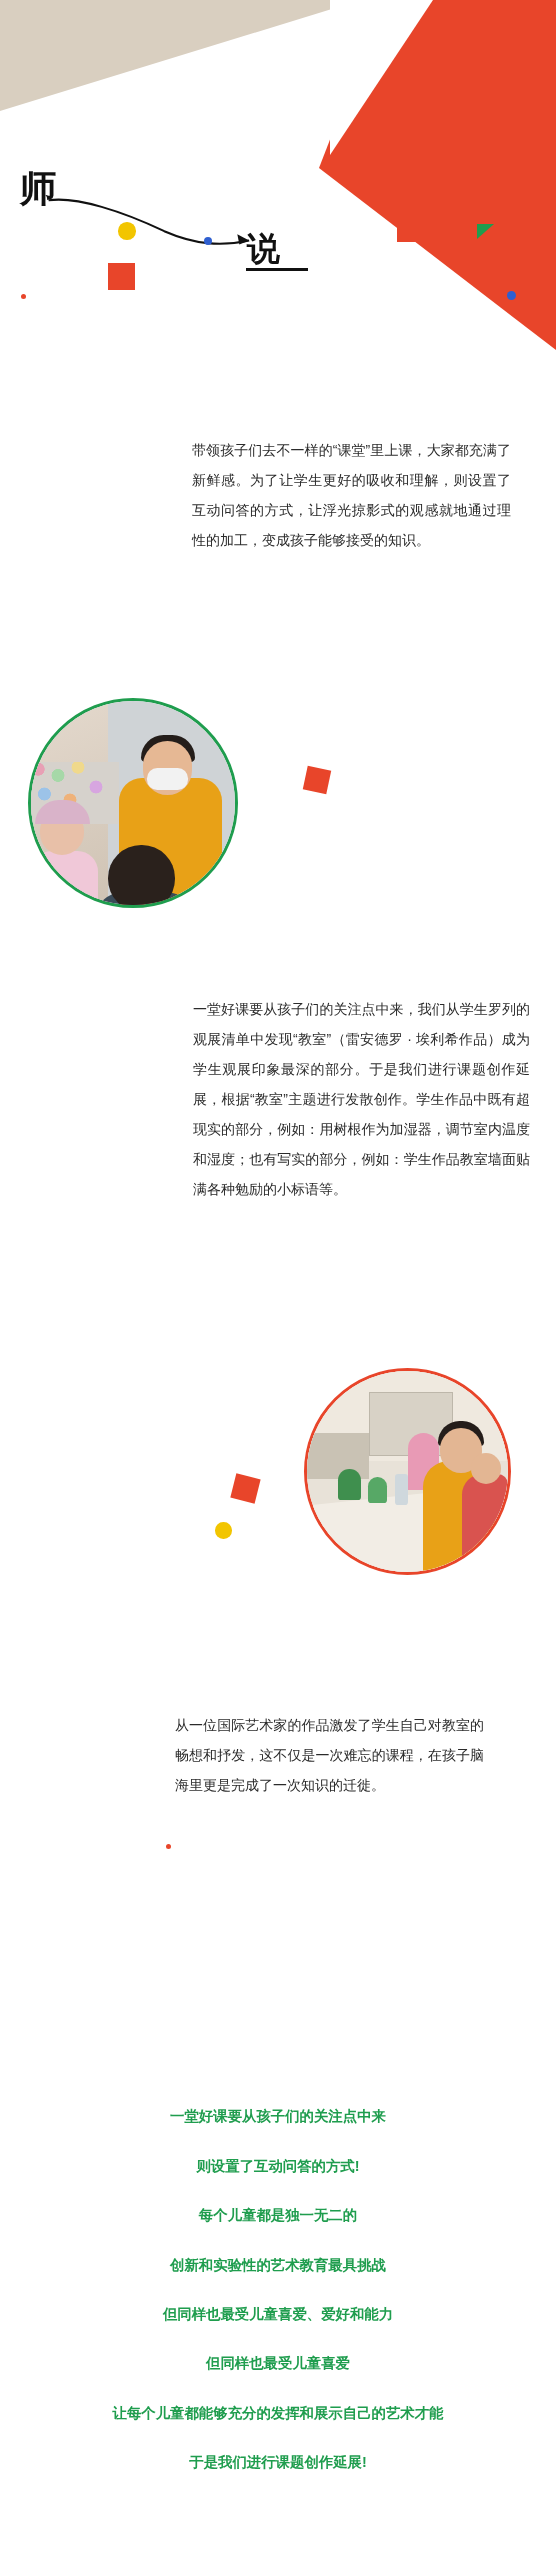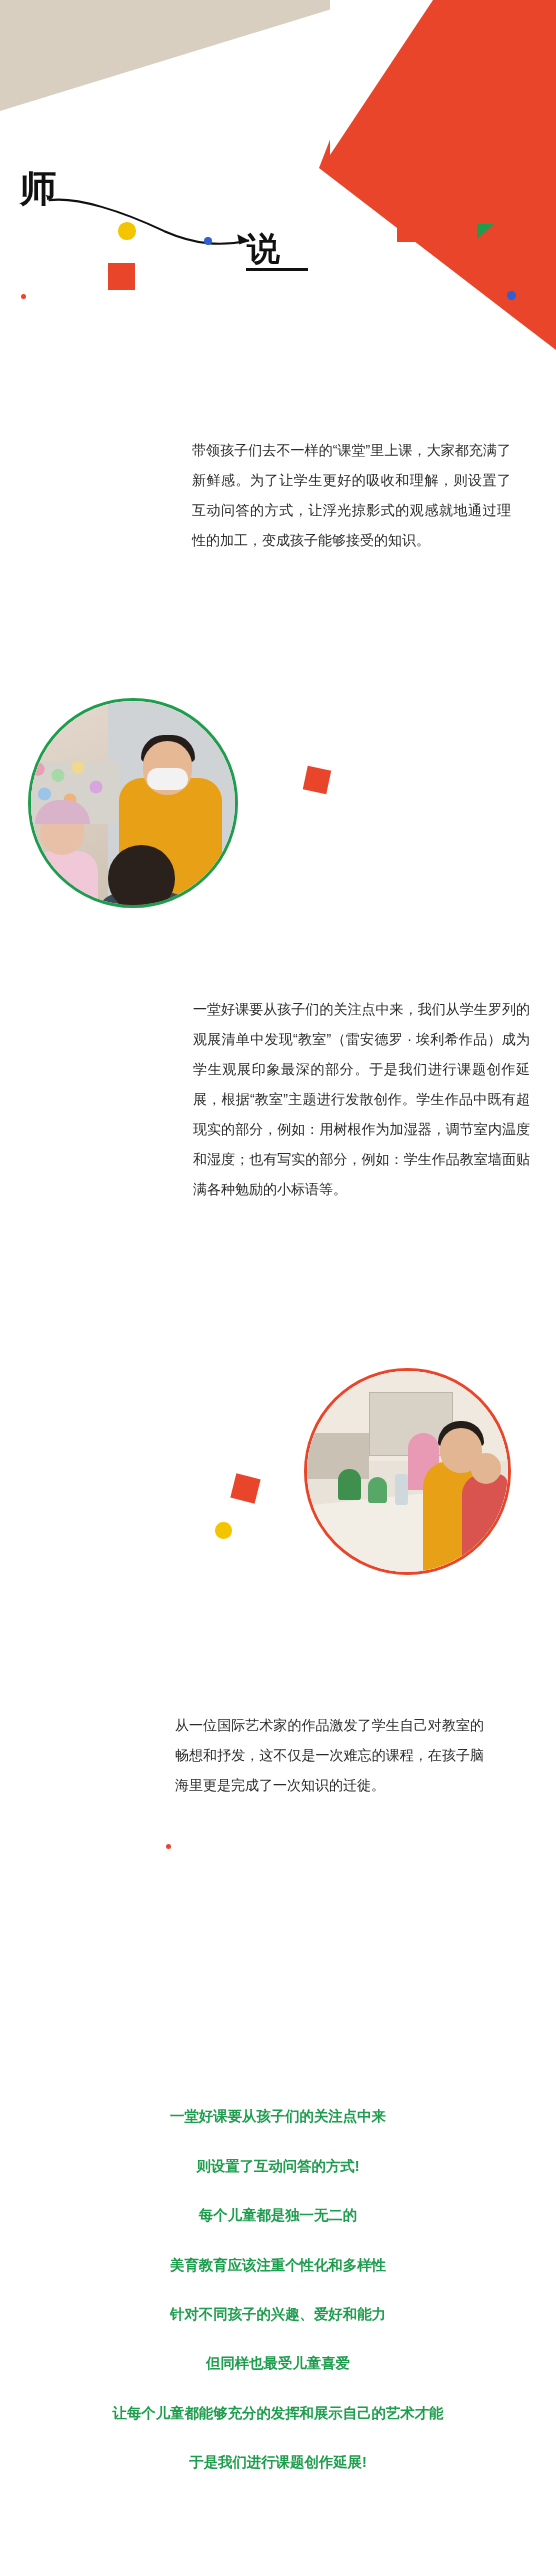--- a/index.html
+++ b/index.html
@@ -346,18 +346,18 @@
 </div>
 <div class="sq-r3"></div>
 <div class="dot-y2"></div>
 
 <div class="para" id="para3">从一位国际艺术家的作品激发了学生自己对教室的畅想和抒发，这不仅是一次难忘的课程，在孩子脑海里更是完成了一次知识的迁徙。</div>
 <div class="dot-r-small2"></div>
 
 <div class="slogan" style="top:2107px">一堂好课要从孩子们的关注点中来</div>
 <div class="slogan" style="top:2157px">则设置了互动问答的方式!</div>
 <div class="slogan" style="top:2206px">每个儿童都是独一无二的</div>
-<div class="slogan" style="top:2256px">美育教育应该注重个性化和多样性</div>
-<div class="slogan" style="top:2305px">针对不同孩子的兴趣、爱好和能力</div>
+<div class="slogan" style="top:2256px">创新和实验性的艺术教育最具挑战</div>
+<div class="slogan" style="top:2305px">但同样也最受儿童喜爱、爱好和能力</div>
 <div class="slogan" style="top:2354px">但同样也最受儿童喜爱</div>
 <div class="slogan" style="top:2404px">让每个儿童都能够充分的发挥和展示自己的艺术才能</div>
 <div class="slogan" style="top:2453px">于是我们进行课题创作延展!</div>
 
 
 </body></html>

